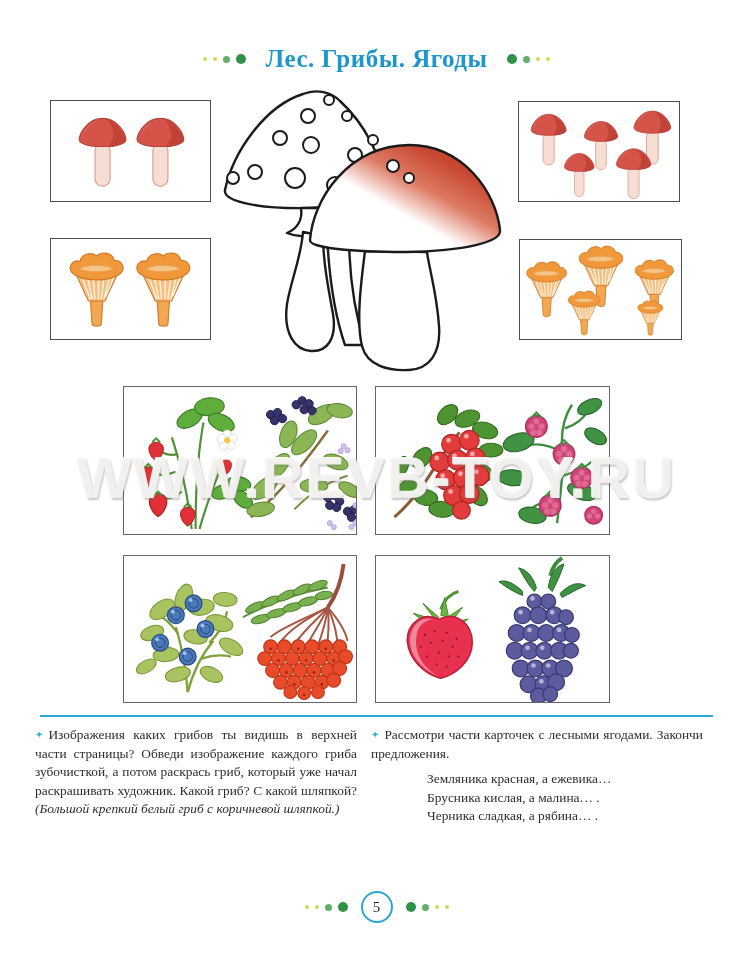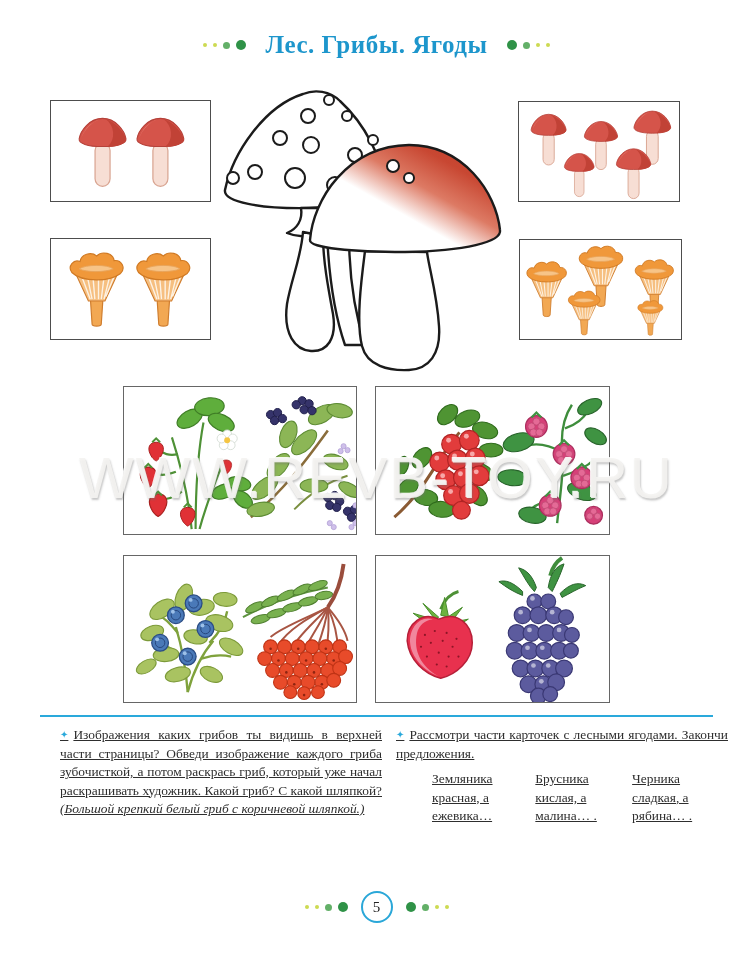--- a/index.html
+++ b/index.html
@@ -1,19 +1,19 @@
 <!DOCTYPE html>
 <html><head>
 <meta charset="utf-8">
 <style>
   html,body{margin:0;padding:0;background:#fff;}
   .page{position:relative;width:753px;height:960px;background:#fff;overflow:hidden;
         font-family:"Liberation Serif",serif;color:#2e2e2e;}
   
-  .header{position:absolute;top:31px;left:0;right:0;display:flex;justify-content:center;align-items:center;gap:20px;}
+  .header{position:absolute;top:45px;left:0;right:0;display:flex;justify-content:center;align-items:center;gap:20px;}
   .page-title{margin:0;color:#1d96cc;font-size:25px;font-weight:bold;letter-spacing:.5px;}
   .dots{display:flex;align-items:center;gap:6px;}
   .dot{border-radius:50%;display:inline-block;}
   .d1{width:4px;height:4px;background:#cdda52;}
   .d3{width:7px;height:7px;background:#63b068;}
   .d4{width:10px;height:10px;background:#2f9247;}
   
   .card{position:absolute;background:#fff;border:1.6px solid #4d4d4d;box-sizing:border-box;}
   .card svg{display:block;width:100%;height:100%;}
   #card-tl{left:50px;top:100px;width:161px;height:102px;}
@@ -23,34 +23,34 @@
   .center-art{position:absolute;left:213px;top:82px;width:292px;height:292px;z-index:2;}
   
   .bcard{position:absolute;background:#fff;border:1.8px solid #666;box-sizing:border-box;}
   .bcard svg{display:block;width:100%;height:100%;}
   #bc1{left:123px;top:386px;width:234px;height:149px;}
   #bc2{left:375px;top:386px;width:235px;height:149px;}
   #bc3{left:123px;top:555px;width:234px;height:148px;}
   #bc4{left:375px;top:555px;width:235px;height:148px;}
   
   .watermark{position:absolute;top:444px;left:0;width:100%;text-align:center;z-index:6;
-     font-family:"Liberation Sans",sans-serif;font-weight:normal;font-size:58px;letter-spacing:2px;
+     font-family:"Liberation Sans",sans-serif;font-weight:bold;font-size:58px;letter-spacing:2px;
      color:rgba(244,243,241,.92);
      text-shadow:1px 2px 2px rgba(110,110,110,.38),-1px -1px 0 rgba(255,255,255,.9);
      pointer-events:none;}
   
   .rule{position:absolute;top:715px;left:40px;width:673px;height:2.4px;background:#2aa9db;}
   
-  .tasks{position:absolute;top:726px;left:60px;width:668px;display:flex;gap:14px;font-size:13.4px;line-height:1.38;text-decoration:underline;}
+  .tasks{position:absolute;top:726px;left:35px;width:668px;display:flex;gap:14px;font-size:13.4px;line-height:1.38;}
   .col-left{width:322px;}
   .col-right{width:332px;}
   .tasks p{margin:0 0 3px 0;text-align:justify;}
   .bullet{color:#2aa9db;font-size:10px;margin-right:5px;position:relative;top:-1px;}
   .answer{font-style:italic;}
-  .sentences{margin:7px 0 0 36px;display:flex;gap:0;}
+  .sentences{margin:7px 0 0 56px;display:flex;flex-direction:column;gap:0;}
   
   .footer{position:absolute;top:891px;left:0;right:0;display:flex;justify-content:center;align-items:center;gap:13px;}
   .page-circle{width:28px;height:28px;border:2px solid #2aa7d8;border-radius:50%;
      display:flex;align-items:center;justify-content:center;font-size:15px;color:#222;background:#fff;}
 </style>
 </head>
 <body>
 
 <div class="page">
 

